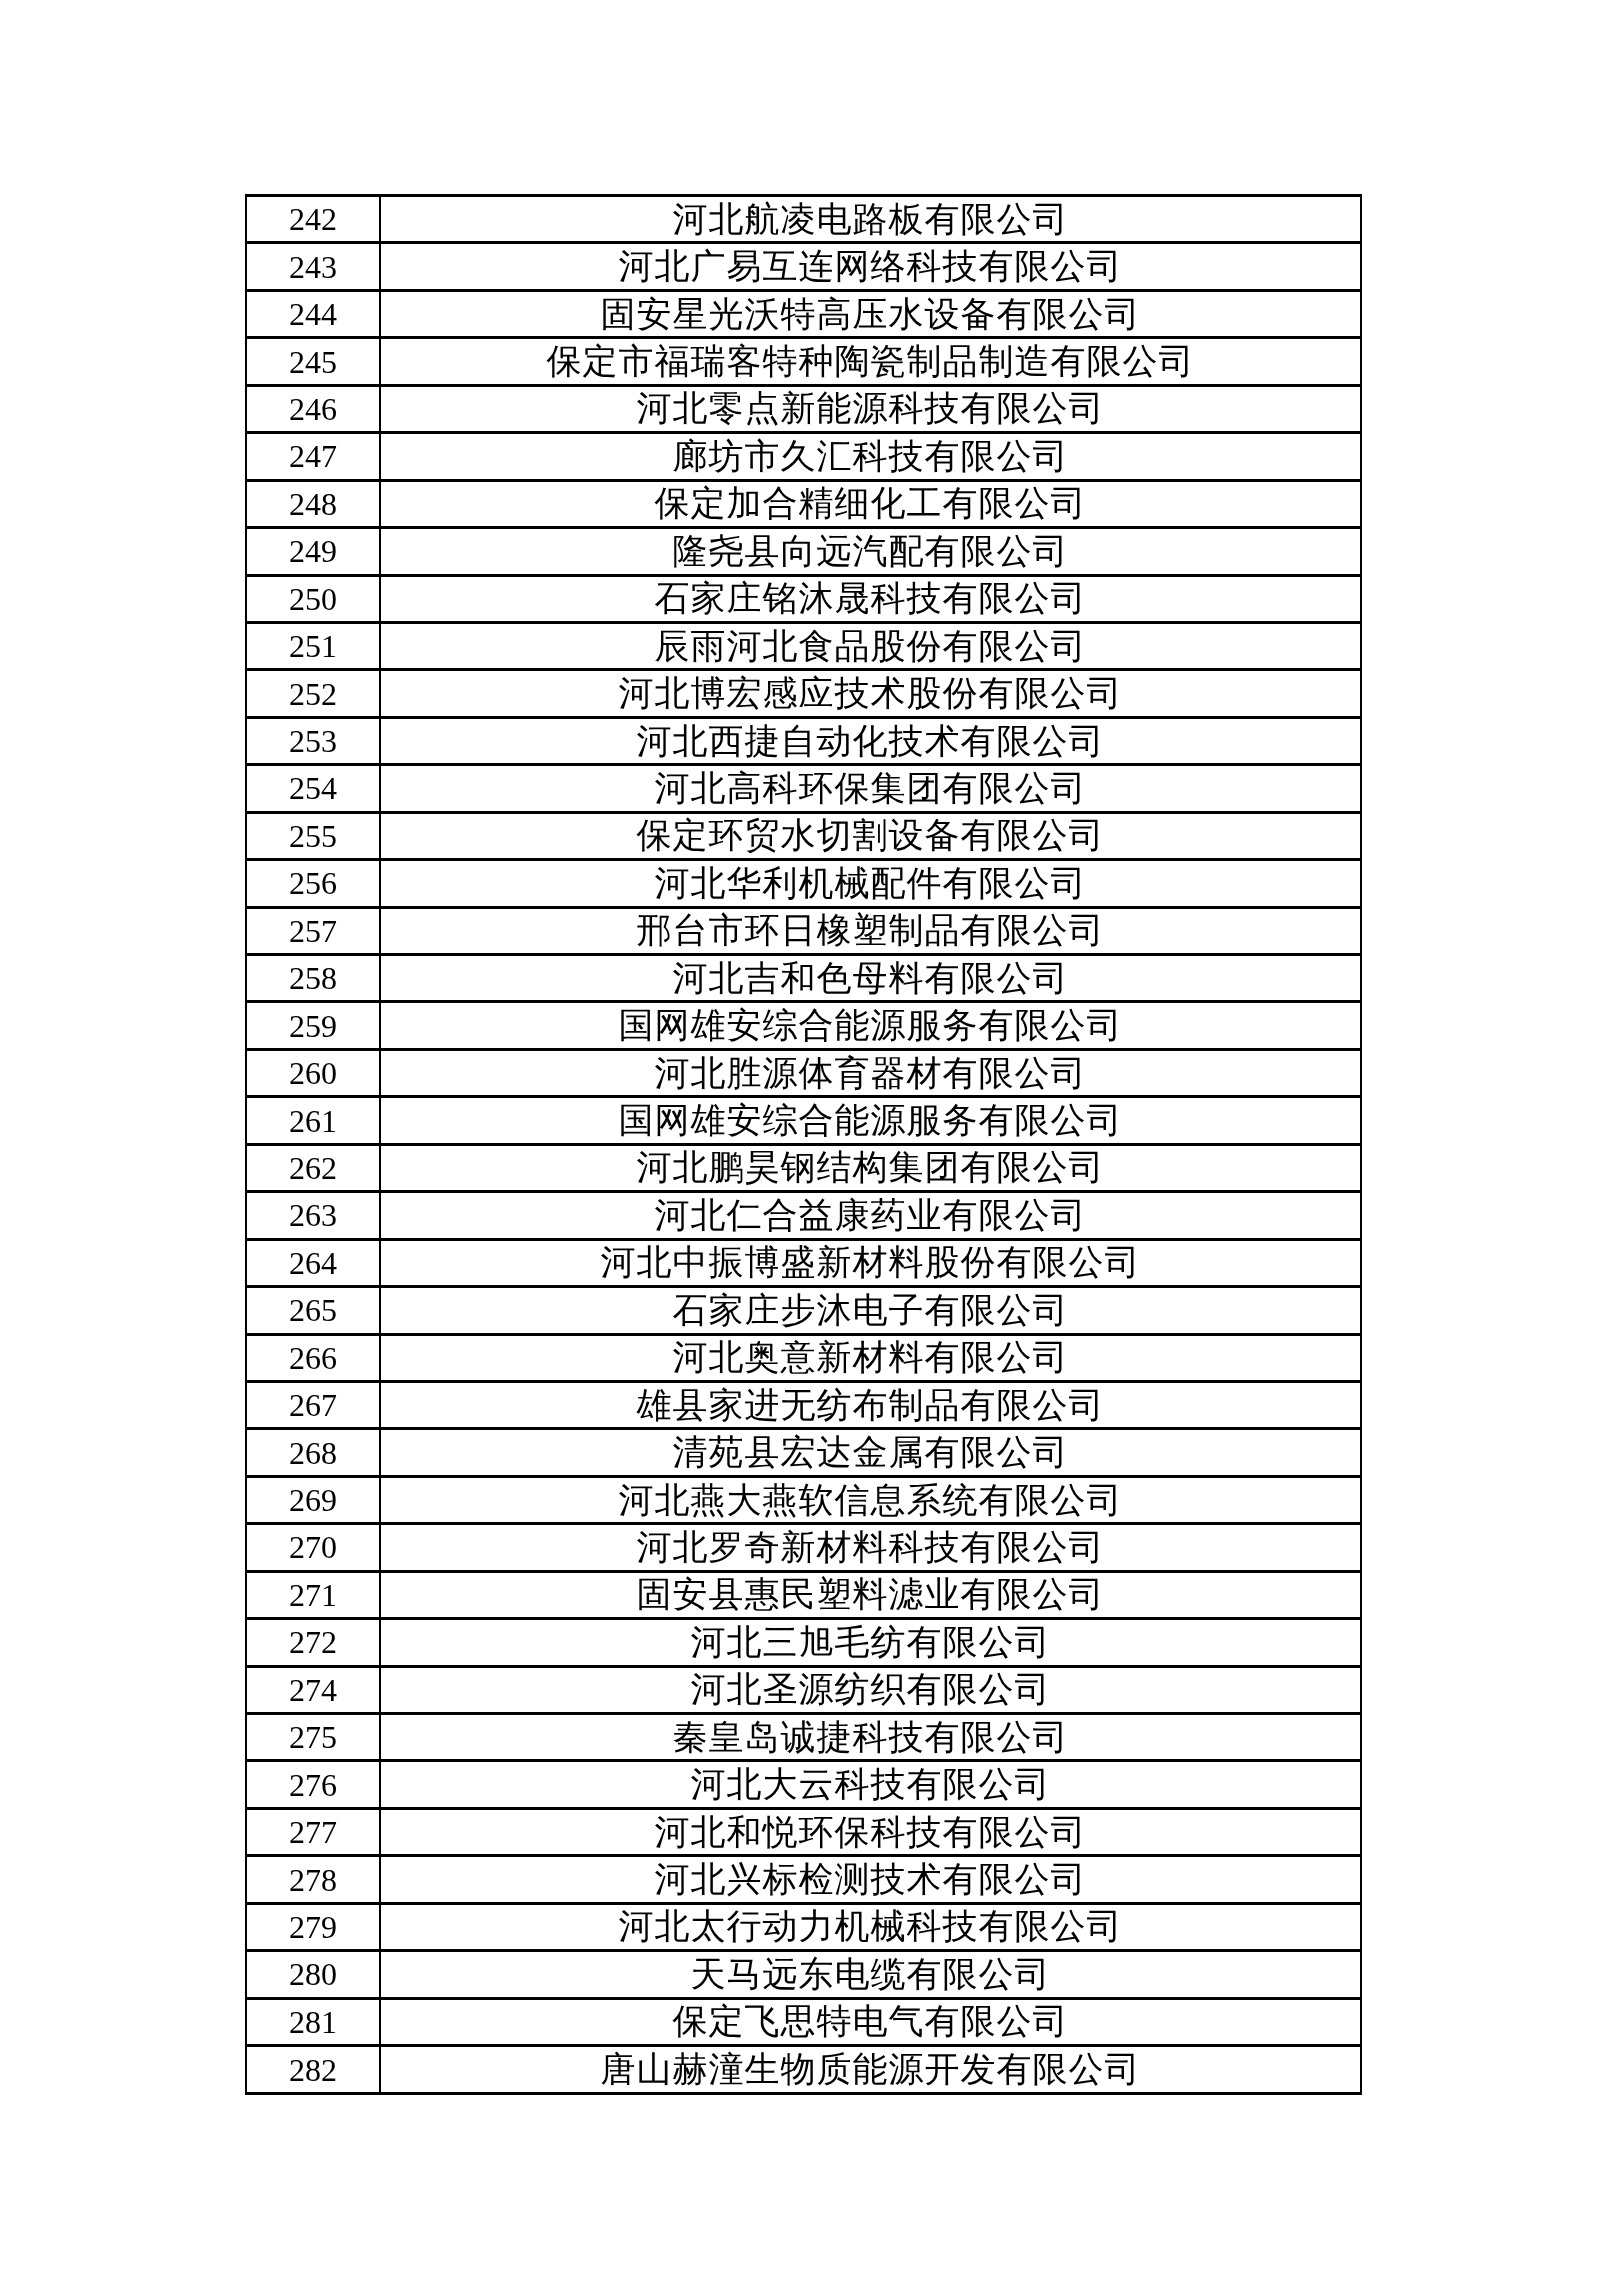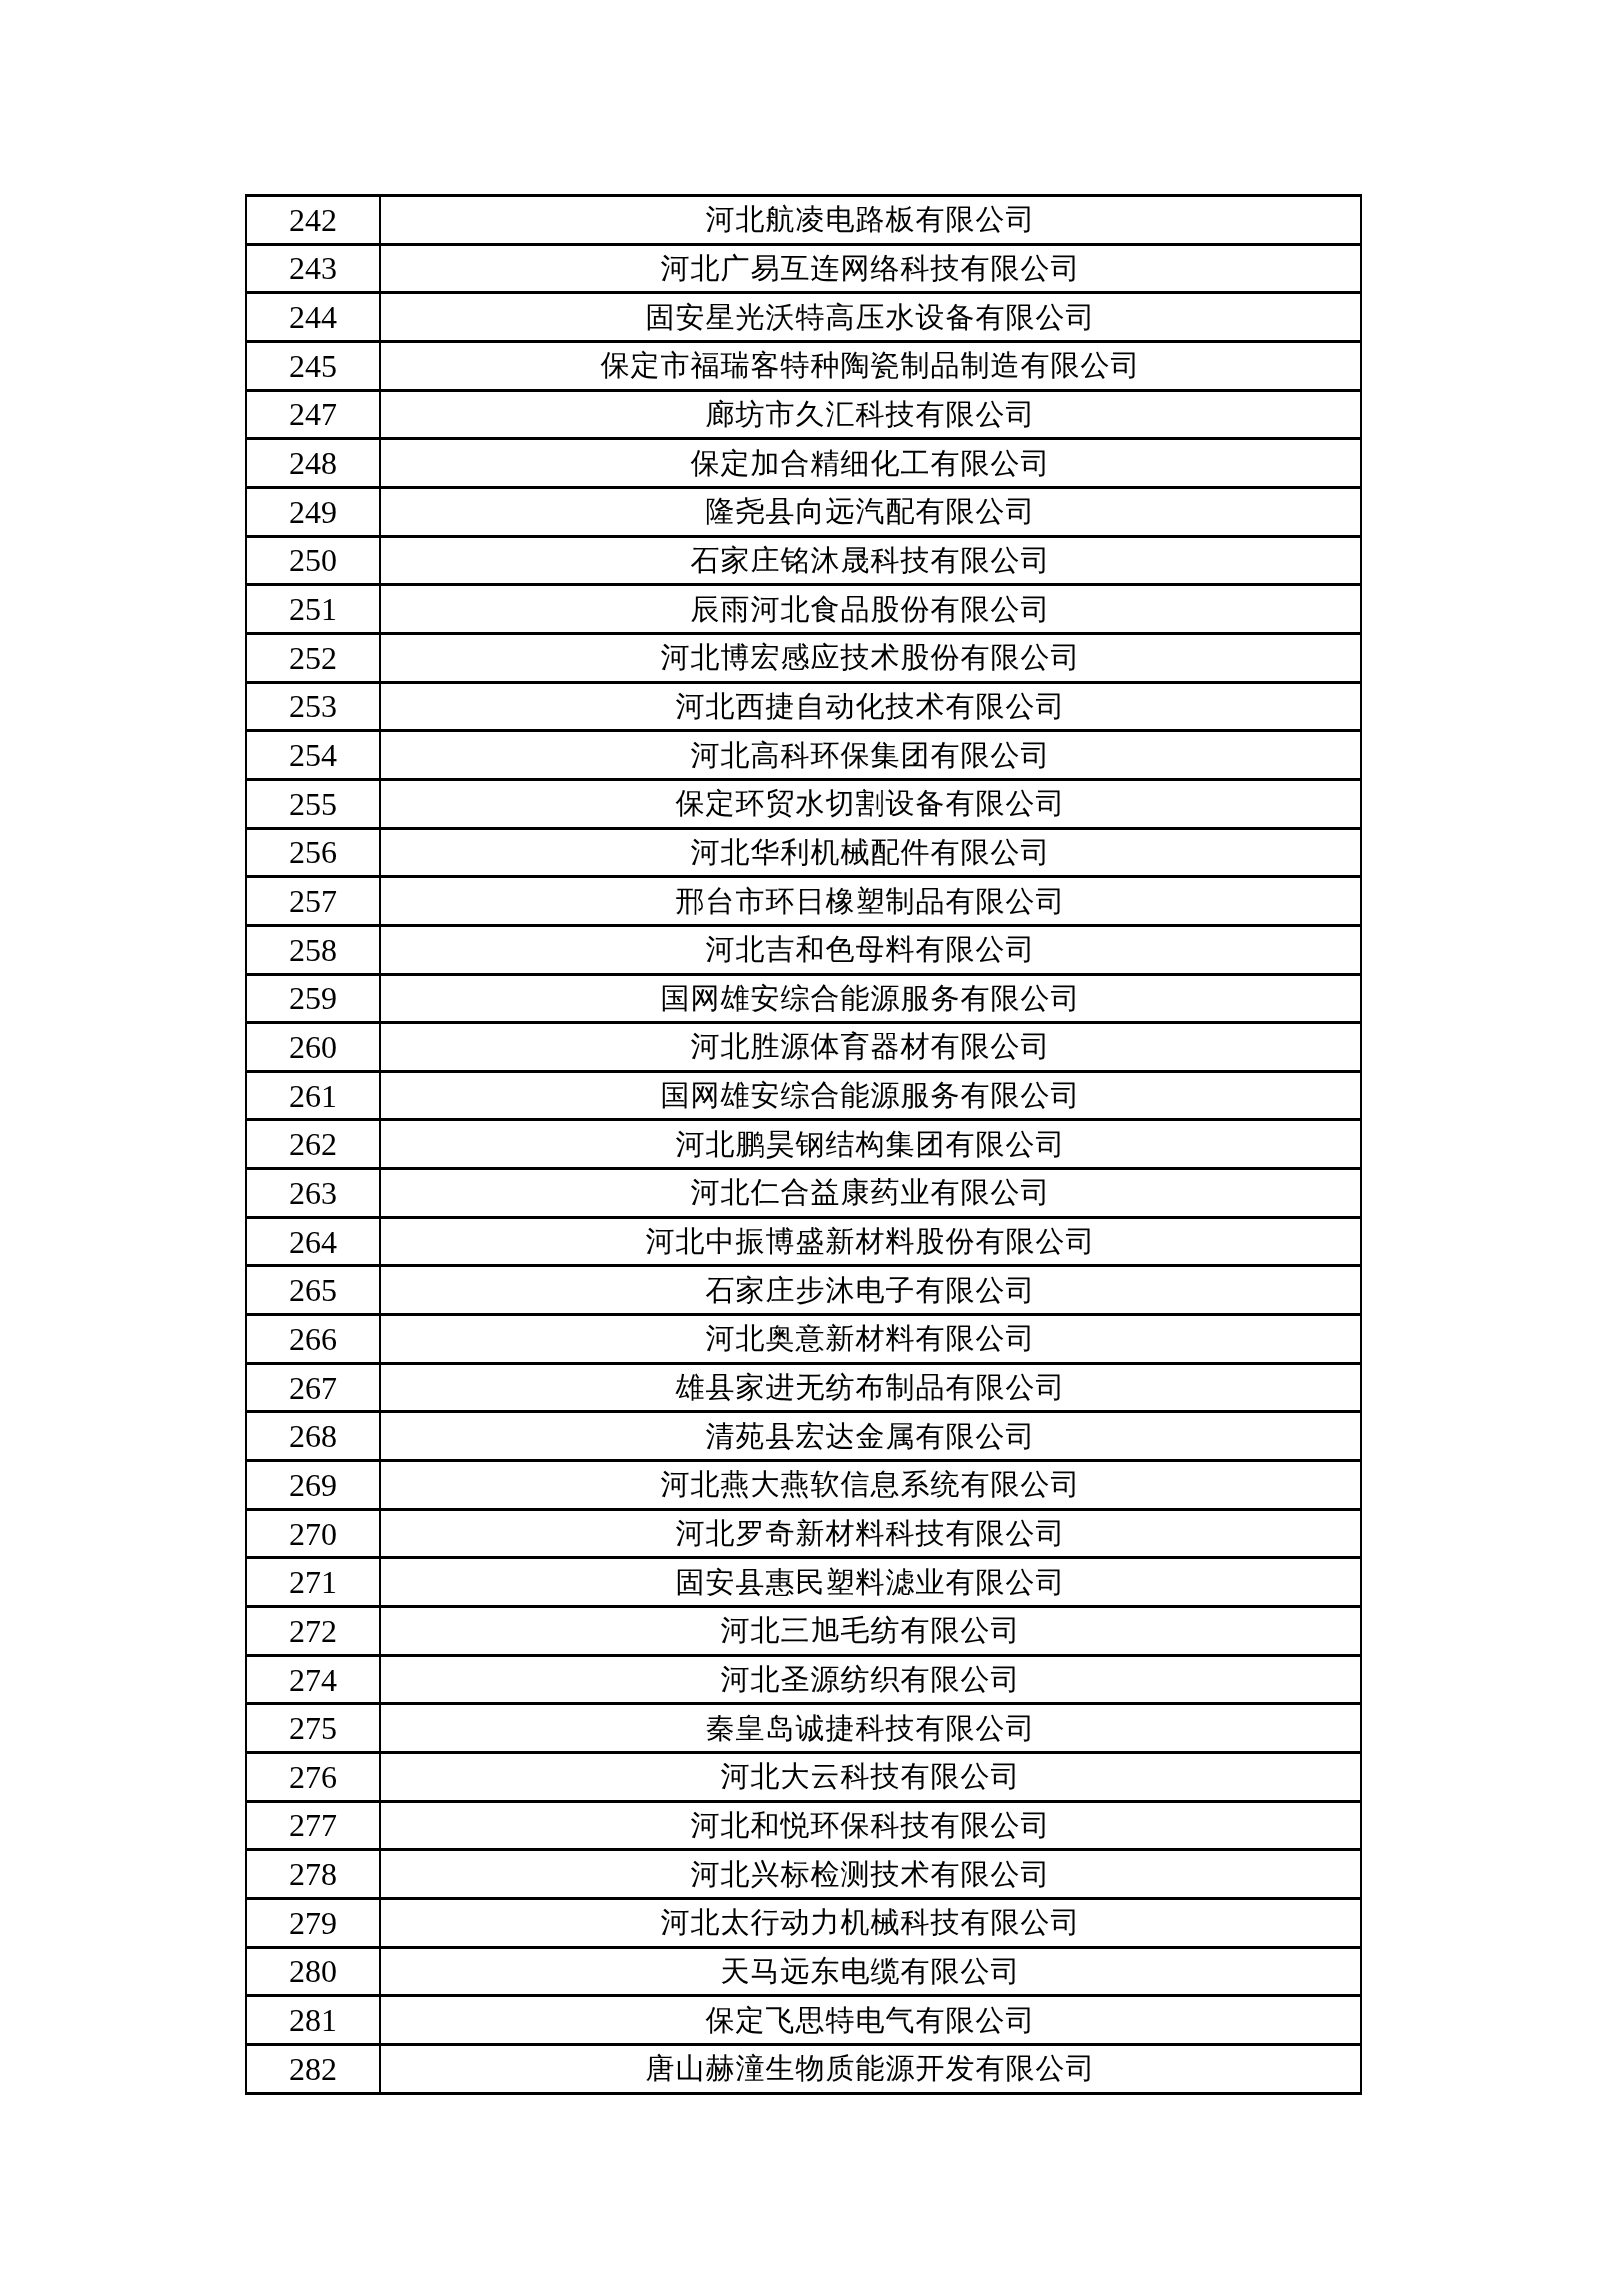--- a/index.html
+++ b/index.html
@@ -37,21 +37,21 @@
     white-space: nowrap;
   }
   col.col-no { width: 134px; }
   td.no-cell {
     font-family: "Liberation Serif", "DejaVu Serif", serif;
     font-size: 32px;
     line-height: 1;
   }
   td.company-cell {
     font-family: "Liberation Serif", "DejaVu Serif", serif;
-    font-size: 29px;
+    font-size: 35px;
     line-height: 1;
     letter-spacing: 1px;
   }
 </style>
 </head>
 <body>
 
 <div class="page">
   <table class="company-table">
     <colgroup>
@@ -72,20 +72,24 @@
   <tr>
     <td class="no-cell">244</td>
     <td class="company-cell">固安星光沃特高压水设备有限公司</td>
   </tr>
 
   <tr>
     <td class="no-cell">245</td>
     <td class="company-cell">保定市福瑞客特种陶瓷制品制造有限公司</td>
   </tr>
 
+  <tr>
+    <td class="no-cell">246</td>
+    <td class="company-cell">河北零点新能源科技有限公司</td>
+  </tr>
 
   <tr>
     <td class="no-cell">247</td>
     <td class="company-cell">廊坊市久汇科技有限公司</td>
   </tr>
 
   <tr>
     <td class="no-cell">248</td>
     <td class="company-cell">保定加合精细化工有限公司</td>
   </tr>

